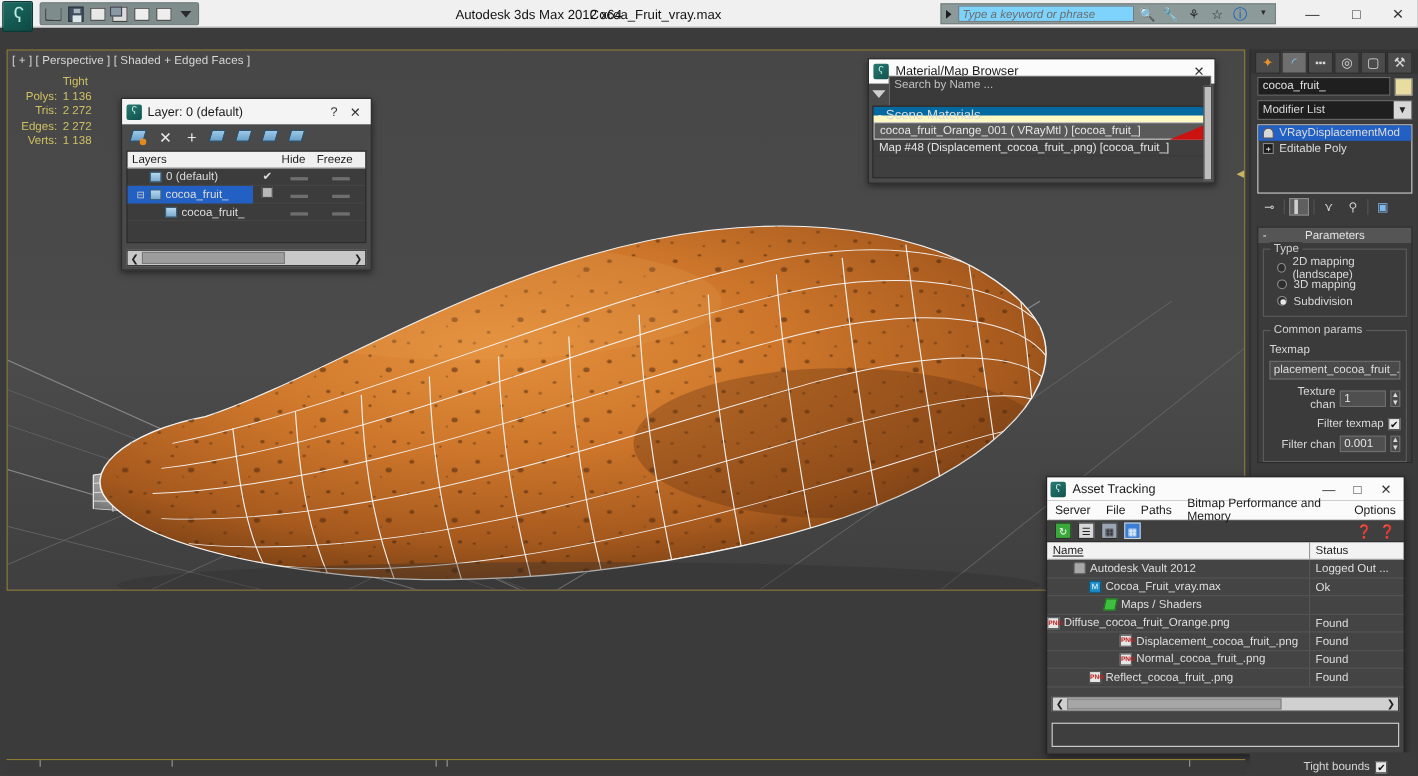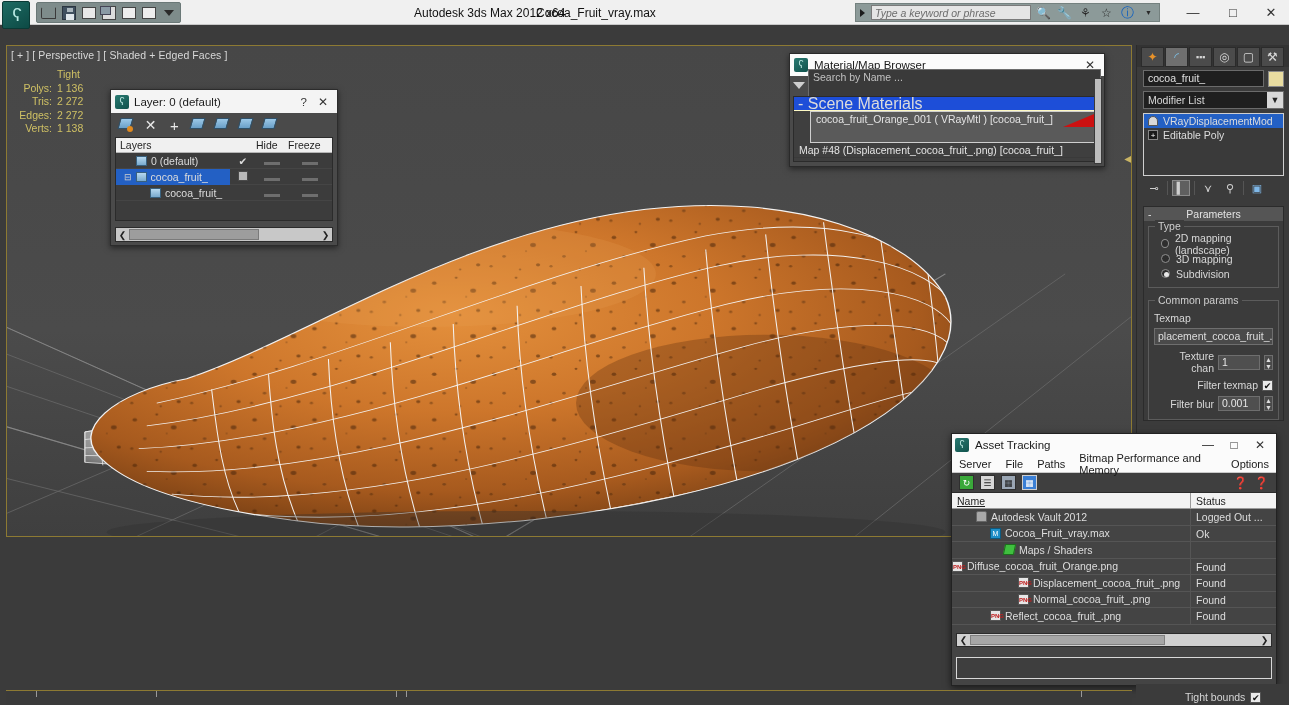--- a/index.html
+++ b/index.html
@@ -32,21 +32,21 @@
   .ic-doc { width:14px;height:14px;background:#dcdcdc;border:1px solid #444;position:relative;}
   .ic-doc:before{content:"";position:absolute;left:-3px;top:-1px;width:9px;height:7px;background:#8a9aa5;border:1px solid #445;}
   .ic-caret { width:0;height:0;border-left:5px solid transparent;border-right:5px solid transparent;
     border-top:6px solid #2b2b2b; }
   #apptitle { position:absolute; left:414px; top:6px; color:#111; font-size:12px; white-space:nowrap;}
   #filetitle { position:absolute; left:536px; top:6px; color:#111; font-size:12px; white-space:nowrap;}
   #searchgrp { position:absolute; left:855px; top:3px; height:19px; background:#8c9a99;
     border:1px solid #74817f; display:flex; align-items:center; padding:0 2px; gap:4px;}
   #searchgrp .arr { width:0;height:0;border-top:4px solid transparent;border-bottom:4px solid transparent;
     border-left:5px solid #1c1c1c; margin:0 2px;}
-  #searchbox { width:160px; height:15px; background:#e5e5e5; border:1px solid #7a7a7a;
+  #searchbox { width:160px; height:15px; background:#7dd3fc; border:1px solid #7a7a7a;
     font-style:italic; color:#6d6d6d; font-size:10.5px; padding:1px 3px; }
   .hdico { width:17px;height:16px; display:flex;align-items:center;justify-content:center;
     font-size:12px;color:#2a2a2a;}
   .winbtn { position:absolute; top:3px; width:30px; height:20px; text-align:center;
     line-height:20px; color:#333; font-size:13px; }
 
   
   #menubar { position:absolute; left:0; top:25px; width:1289px; height:19px;
     background:#555; border-bottom:1px solid #7a6a2a; display:flex; align-items:center;
     padding-left:40px; }
@@ -112,25 +112,25 @@
     border-radius:2px; margin-right:6px; color:#bfe9e3; font-size:10px; text-align:center;
     line-height:14px;}
   #mmb .capx { margin-left:auto; padding:0 5px; color:#333; font-size:12px;}
   #mmb .searchrow { height:18px; display:flex; align-items:center; gap:3px; padding:1px 3px;}
   #mmb .dwn { width:0;height:0;border-left:6px solid transparent;border-right:6px solid transparent;
     border-top:7px solid #cfcfcf; }
   #mmb .sfield { flex:1; height:32px; background:#3a3a3a; border:1px solid #6d6d6d;
     color:#c0c0c0; font-size:10.5px; padding:1px 4px; }
   #mmb .grp { margin:2px 3px 0 3px; border:1px solid #2b2b2b; background:#3f3f3f; height:66px;
     position:relative; overflow:hidden;}
-  #mmb .grphead { height:14px; background:#1d4ed8; color:#dcdcdc; font-size:16px;
-    padding-left:4px; line-height:14px; border-bottom:1px solid #fef9c3;}
+  #mmb .grphead { height:14px; background:#0369a1; color:#dcdcdc; font-size:12px;
+    padding-left:4px; line-height:14px; border-bottom:6px solid #fef9c3;}
   #mmb .mrow { height:15px; color:#e4e4e4; font-size:10.5px; line-height:15px;
     padding-left:5px; position:relative; border-bottom:1px solid #3a3a3a;}
-  #mmb .mrow.sel { background:#5a5a5a; border:1px solid #cfcfcf; height:32px; line-height:14px;margin-left:16px;}
+  #mmb .mrow.sel { background:#5a5a5a; border:1px solid #cfcfcf; height:16px; line-height:14px;}
   #mmb .redtri { position:absolute; right:0; top:0; width:0;height:0;
     border-bottom:15px solid #cc1111; border-left:36px solid transparent; }
   #mmb .vscroll { position:absolute; right:2px; top:24px; width:8px; height:86px;
     background:#bdbdbd; border:1px solid #3a3a3a;}
 
   
   #cmdpanel { position:absolute; left:1136px; top:45px; width:153px; height:645px;
     background:#3b3b3b; border-left:1px solid #2b2b2b; }
   #cptabs { display:flex; height:22px; background:#333; padding:2px 2px 0 4px; gap:1px;}
   .cptab { width:23px; height:20px; background:#4b4b4b; border:1px solid #2b2b2b;
@@ -599,21 +599,21 @@
           <span class="num">1</span>
           <span class="spin">▲<br>▼</span>
         </div>
 
         <div class="fld">
           <span class="lab">Filter texmap</span>
           <span class="chk">✔</span>
         </div>
 
         <div class="fld">
-          <span class="lab">Filter blur</span>
+          <span class="lab">Filter chan</span>
           <span class="num">0.001</span>
           <span class="spin">▲<br>▼</span>
         </div>
       </div>
     </div>
   </div>
 
   <div id="asset">
     <div class="cap">
       <div class="capico">ʕ</div>

